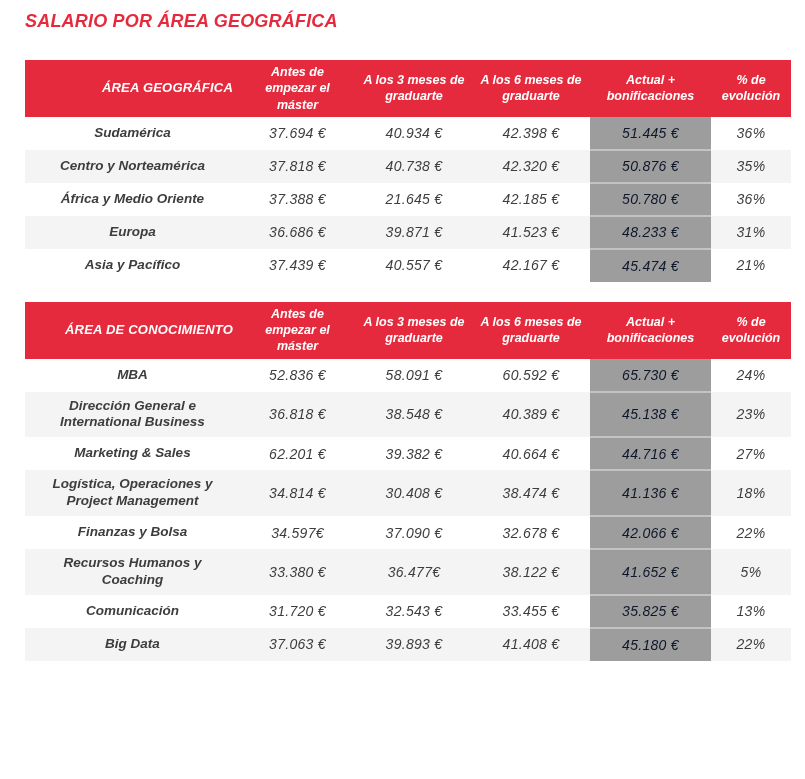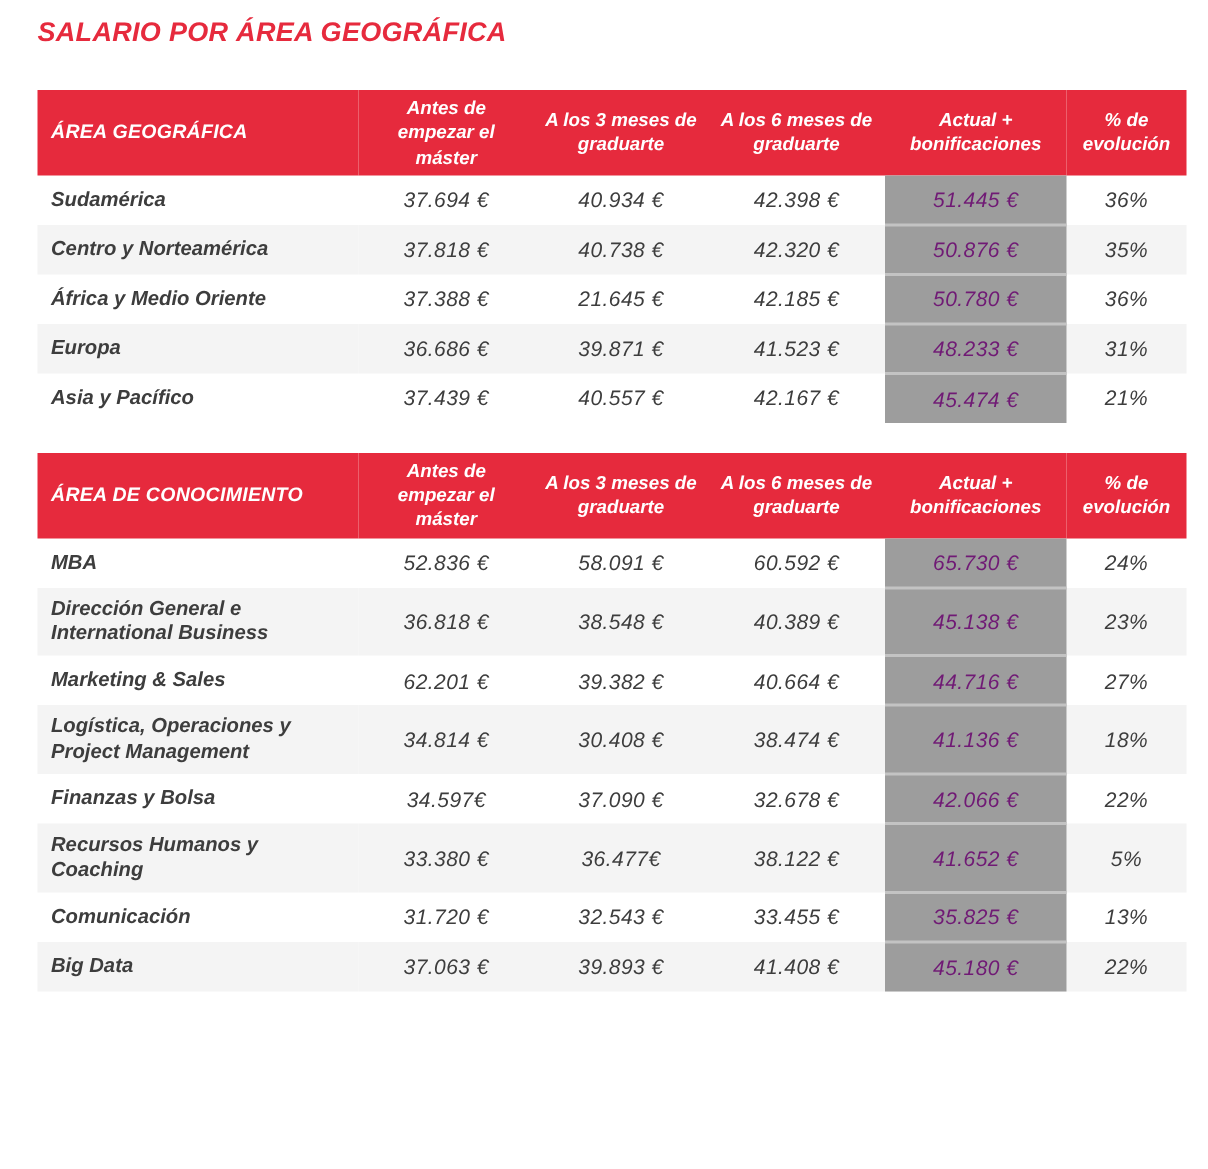--- a/index.html
+++ b/index.html
@@ -41,47 +41,47 @@
     color: #ffffff;
     font-size: 12.5px;
     font-weight: bold;
     height: 55px;
     vertical-align: middle;
     text-align: center;
     line-height: 1.3;
     padding: 4px 6px;
   }
   thead th.col-area {
-    text-align: left;
+    text-align: right;
     padding-left: 9px;
     font-size: 13px;
     letter-spacing: 0.2px;
   }
   tbody tr { height: 33px; }
   tbody tr:nth-child(even) { background: var(--alt); }
   tbody th.row-label {
-    text-align: left;
+    text-align: center;
     padding: 6px 8px 6px 9px;
     font-size: 13.5px;
     font-weight: bold;
     color: var(--dark);
     line-height: 1.25;
     vertical-align: middle;
   }
   tbody td.cell {
     text-align: center;
     font-size: 14px;
     color: var(--dark);
     letter-spacing: 0.3px;
     padding: 6px 2px;
     vertical-align: middle;
   }
   tbody td.actual {
     background: var(--gray);
-    color: #701a75;
+    color: #0f172a;
     border-bottom: 2px solid var(--graysep);
   }
   tbody tr:last-child td.actual { border-bottom: none; }
 </style>
 </head>
 <body>
 
 <div class="page">
 
   <section class="section section-1">

